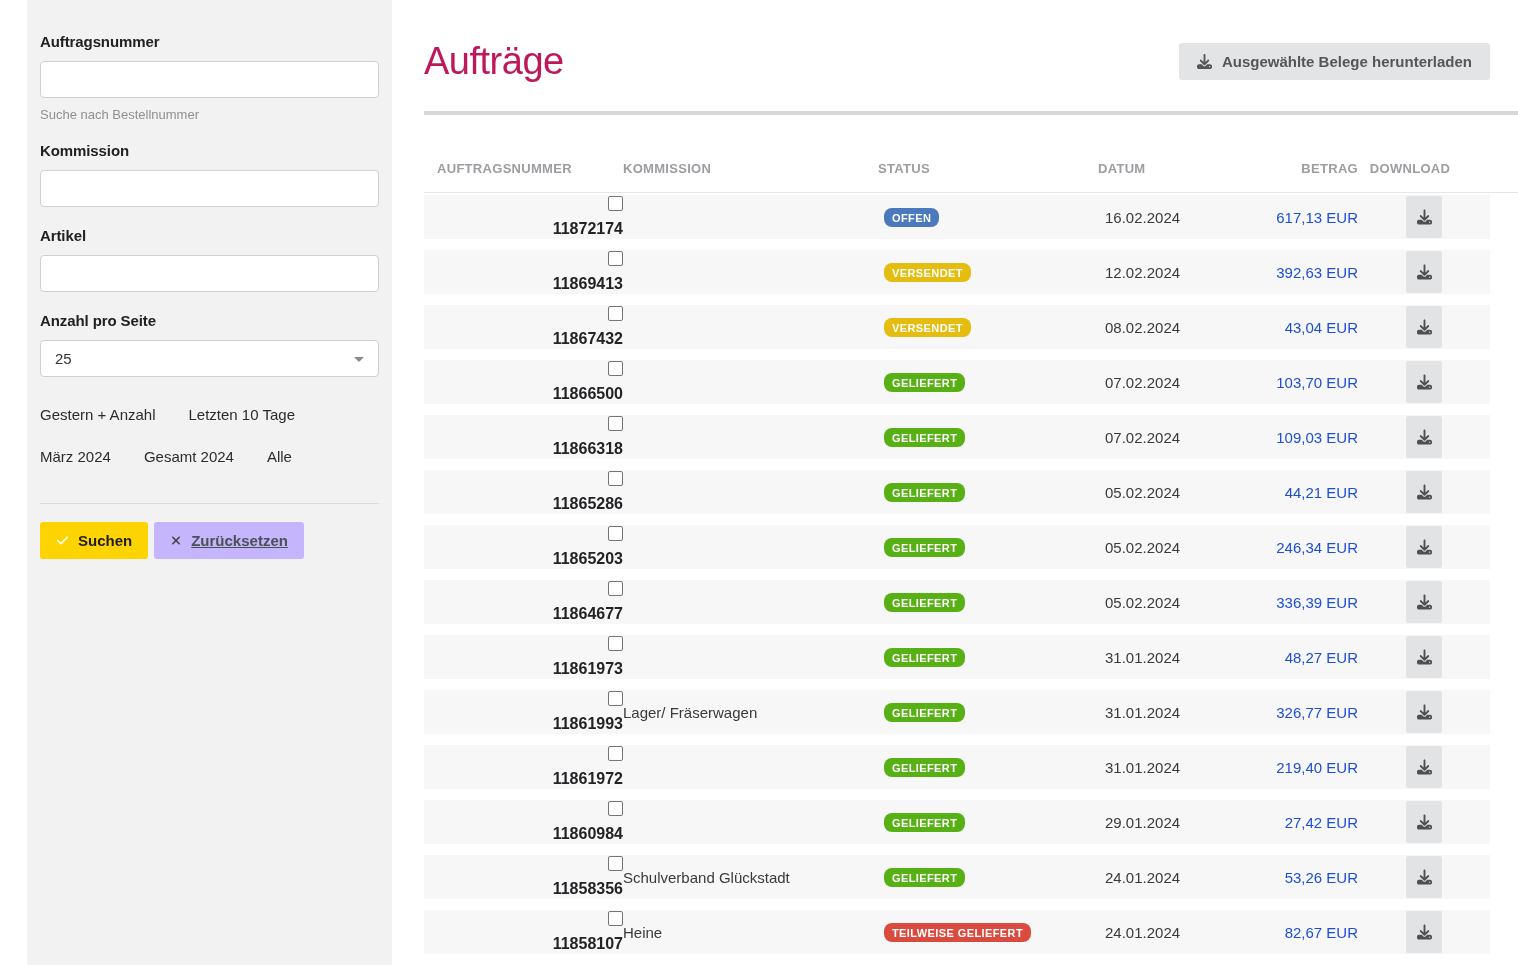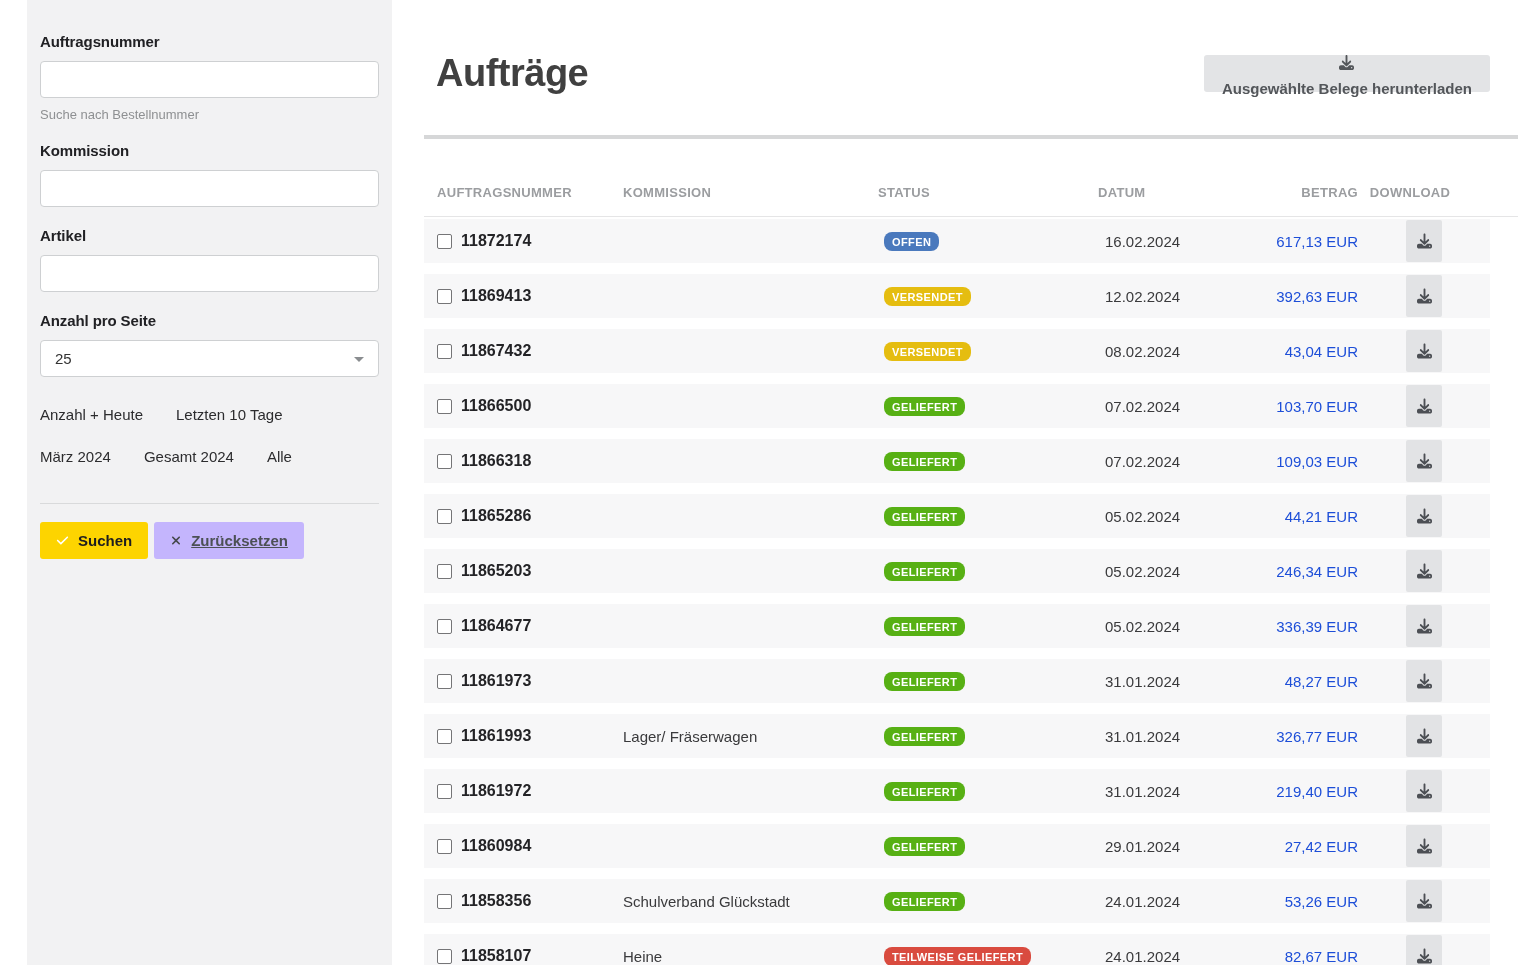--- a/index.html
+++ b/index.html
@@ -49,26 +49,26 @@
     font-size: 15px; font-weight: bold; padding: 0 16px; cursor: pointer;
   }
   .btn-search { background: #fdd400; color: #1d1d1f; }
   .btn-search svg { fill: #ffffff; }
   .btn-reset { background: #c4b5fd; color: #4c5055; text-decoration: underline; }
   .btn-reset svg { fill: #45484c; }
 
   
   .main { flex: 1; padding: 0 28px 0 32px; min-width: 0; }
   .main-header { display: flex; justify-content: space-between; align-items: center; margin-top: 40px; }
-  .page-title { font-size: 38px; font-weight: bold; color: #404040; letter-spacing: -0.5px; margin: 12px; }
+  .page-title { font-size: 38px; font-weight: normal; color: #be185d; letter-spacing: -0.5px; margin: 0; }
   .btn-download-all {
     background: #e3e4e6; color: #53565a; height: 37px;
     display: inline-flex; align-items: center; gap: 10px;
     border: none; border-radius: 3px; font-family: inherit;
-    font-size: 15px; font-weight: bold; padding: 0 18px; cursor: pointer; flex-direction: column;
+    font-size: 15px; font-weight: bold; padding: 0 18px; cursor: pointer;
   }
   .btn-download-all svg { fill: #53565a; }
   .title-divider { height: 4px; background: #d6d7d8; margin-top: 28px; margin-right: -28px; }
 
   
   .orders-table { margin-top: 46px; }
   .table-header-row {
     display: grid; grid-template-columns: 186px 255px 220px 100px 160px 132px;
     padding-left: 13px; margin-right: -28px;
     border-bottom: 1px solid #e5e5e6;
@@ -78,21 +78,21 @@
     letter-spacing: 0.3px; padding-bottom: 16px; text-transform: uppercase;
   }
   .th:nth-child(5) { text-align: right; }
   .th:nth-child(6) { text-align: center; padding-right: 28px; }
   .table-body { margin-top: 2px; }
   .order-row {
     display: grid; grid-template-columns: 186px 255px 220px 100px 160px 132px;
     align-items: center; background: #f7f7f8; height: 44px;
     padding-left: 13px; margin-bottom: 11px;
   }
-  .cell-number { display: flex; align-items: center; gap: 9px; font-weight: bold; font-size: 16px; color: #232326; }
+  .cell-number { display: flex; align-items: flex-end; gap: 9px; font-weight: bold; font-size: 16px; color: #232326; flex-direction: column; }
   .row-checkbox {
     appearance: none; -webkit-appearance: none; width: 15px; height: 15px; margin: 0;
     border: 1px solid #757577; border-radius: 2px; background: #fff; cursor: pointer; flex: none;
   }
   .cell-kommission { font-size: 15px; color: #3a3a3c; }
   .cell-status { padding-left: 6px; }
   .status-badge {
     display: inline-block; color: #fff; font-weight: bold; font-size: 11px;
     letter-spacing: 0.4px; padding: 4px 8px 3px; border-radius: 8px; white-space: nowrap;
   }
@@ -145,21 +145,21 @@
     <div class="field-group">
       <div class="field-label">Anzahl pro Seite</div>
       <div class="select-box">
         <span>25</span>
         <span class="select-caret"></span>
       </div>
     </div>
 
 
     <div class="quick-filters">
-        <a class="quick-link">Anzahl + Heute</a>
+        <a class="quick-link">Gestern + Anzahl</a>
         <a class="quick-link">Letzten 10 Tage</a>
         <a class="quick-link">März 2024</a>
         <a class="quick-link">Gesamt 2024</a>
         <a class="quick-link">Alle</a>
       </div>
 
     <div class="sidebar-divider"></div>
 
     <div class="sidebar-actions">
       <button class="btn btn-search">

